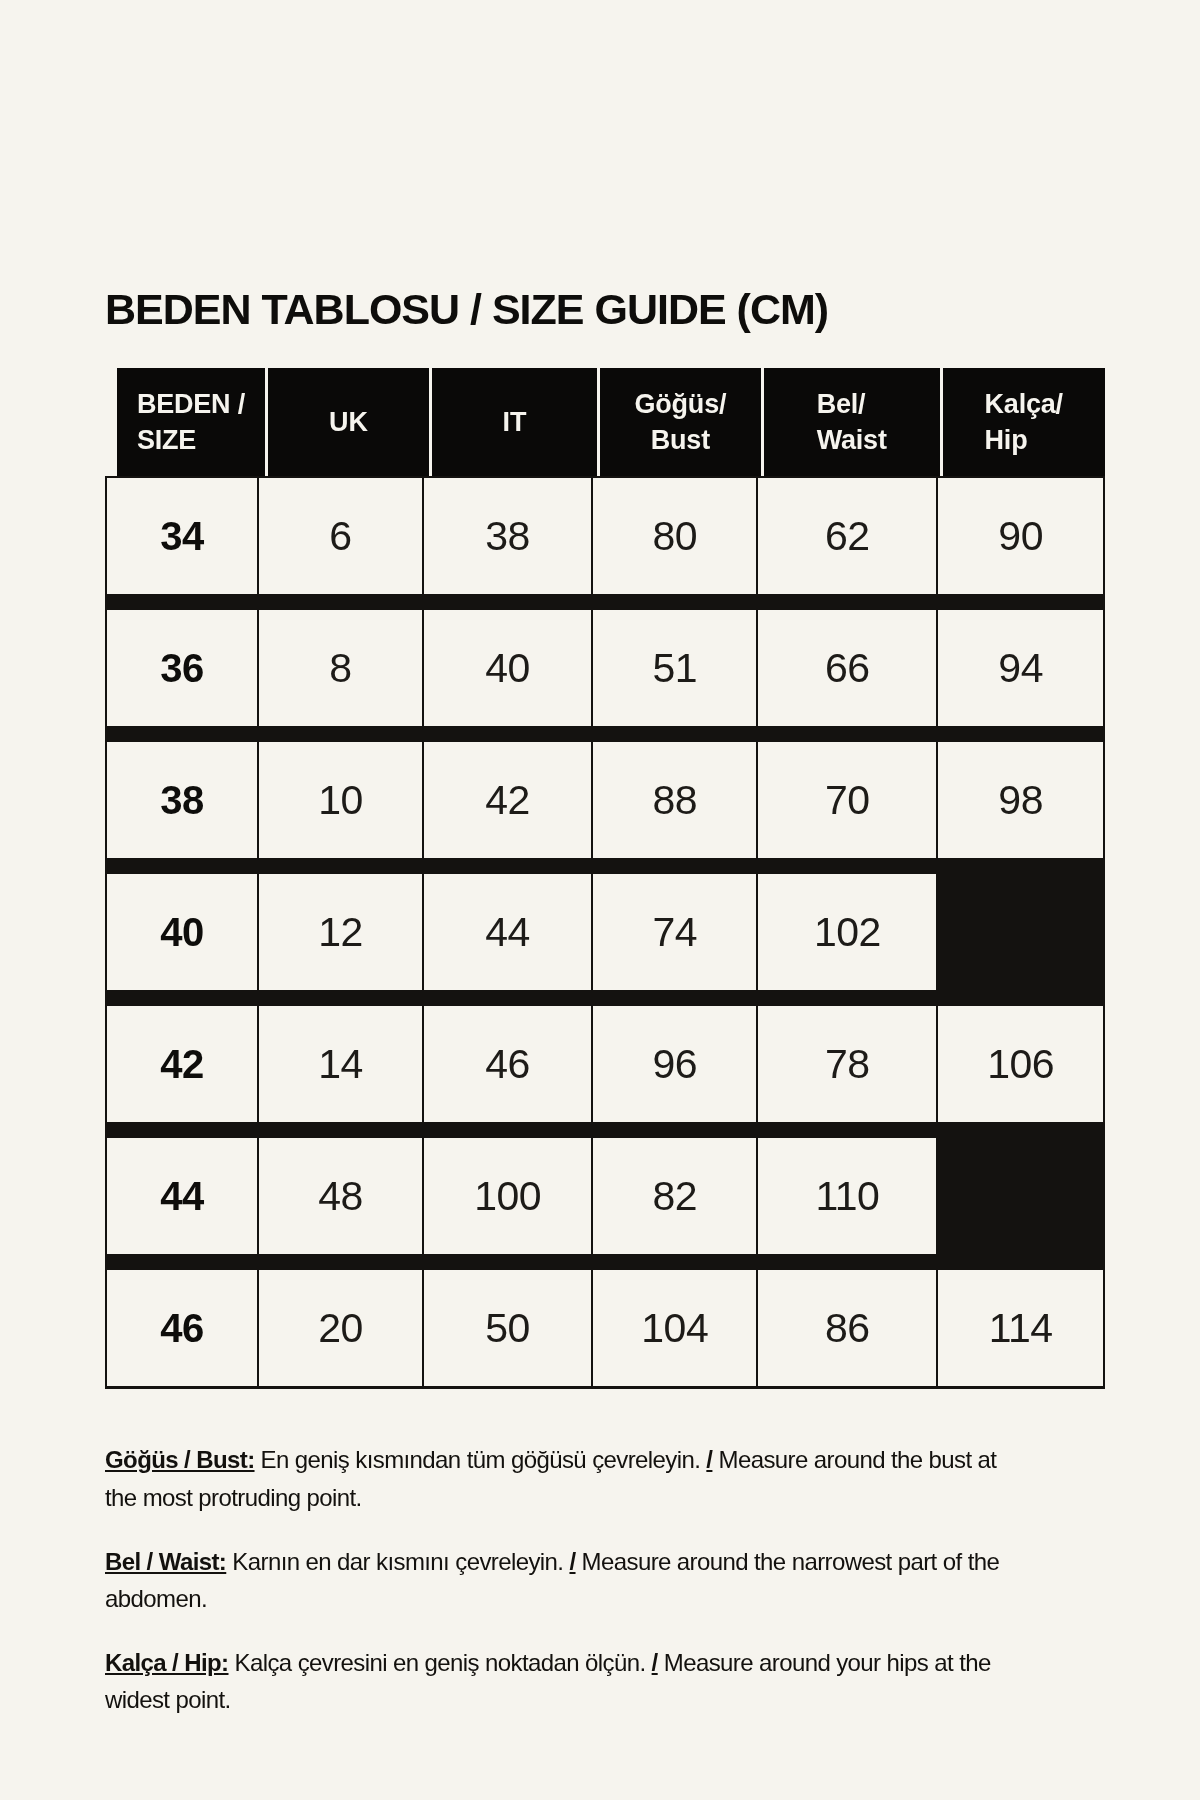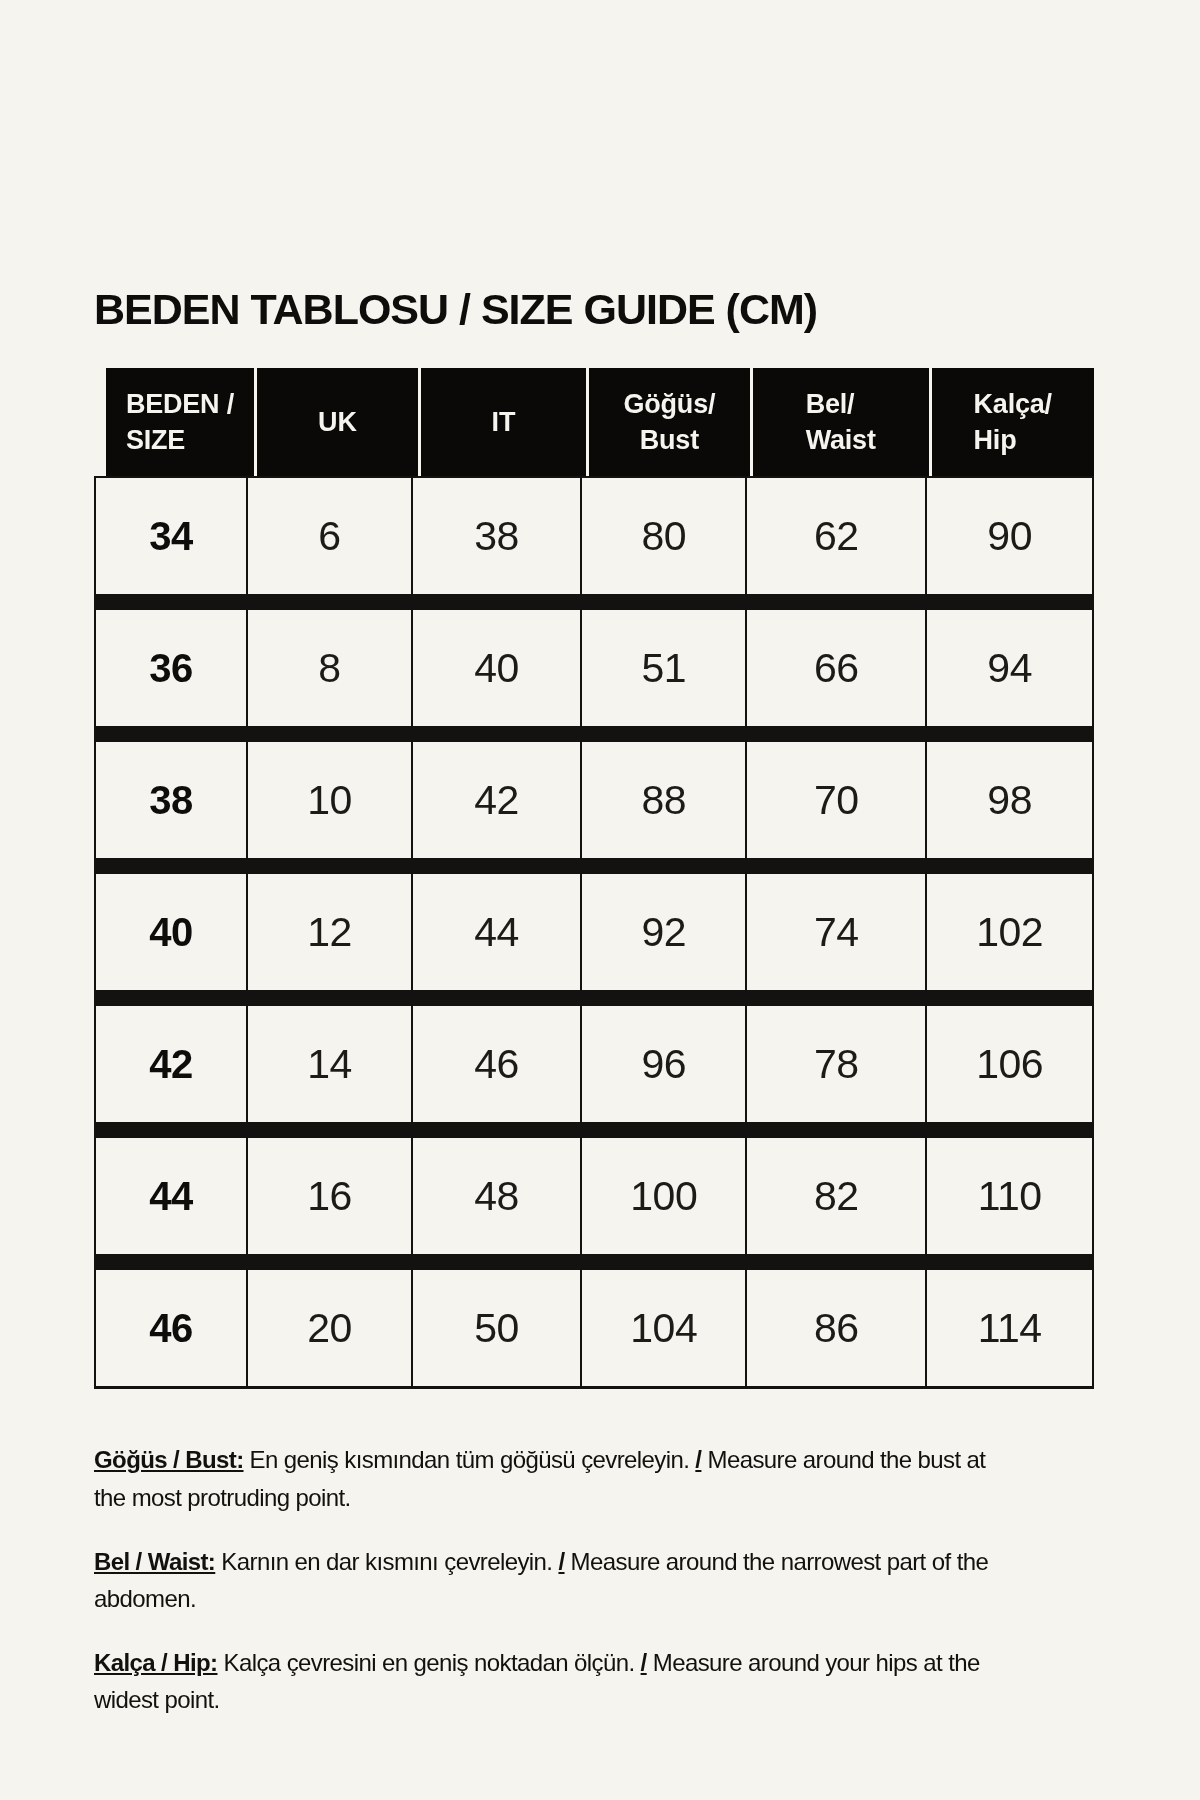--- a/index.html
+++ b/index.html
@@ -15,21 +15,21 @@
     overflow: hidden;
   }
   .page {
     position: relative;
     width: 1200px;
     height: 1800px;
     background: #F6F4EE;
   }
   .content {
     position: absolute;
-    left: 94px;
+    left: 105px;
     top: 0;
     width: 1000px;
   }
   .title {
     margin: 285px 0 0 0;
     font-size: 43px;
     line-height: 1.15;
     font-weight: bold;
     letter-spacing: -1px;
     color: #0E0D0B;
@@ -167,37 +167,35 @@
           <div class="td">42</div>
           <div class="td">88</div>
           <div class="td">70</div>
           <div class="td">98</div>
         </div>
 
         <div class="tr grid-cols">
           <div class="td td-size">40</div>
           <div class="td">12</div>
           <div class="td">44</div>
-          <div class="td">92</div>
           <div class="td">74</div>
           <div class="td">102</div>
         </div>
 
         <div class="tr grid-cols">
           <div class="td td-size">42</div>
           <div class="td">14</div>
           <div class="td">46</div>
           <div class="td">96</div>
           <div class="td">78</div>
           <div class="td">106</div>
         </div>
 
         <div class="tr grid-cols">
           <div class="td td-size">44</div>
-          <div class="td">16</div>
           <div class="td">48</div>
           <div class="td">100</div>
           <div class="td">82</div>
           <div class="td">110</div>
         </div>
 
         <div class="tr grid-cols">
           <div class="td td-size">46</div>
           <div class="td">20</div>
           <div class="td">50</div>

